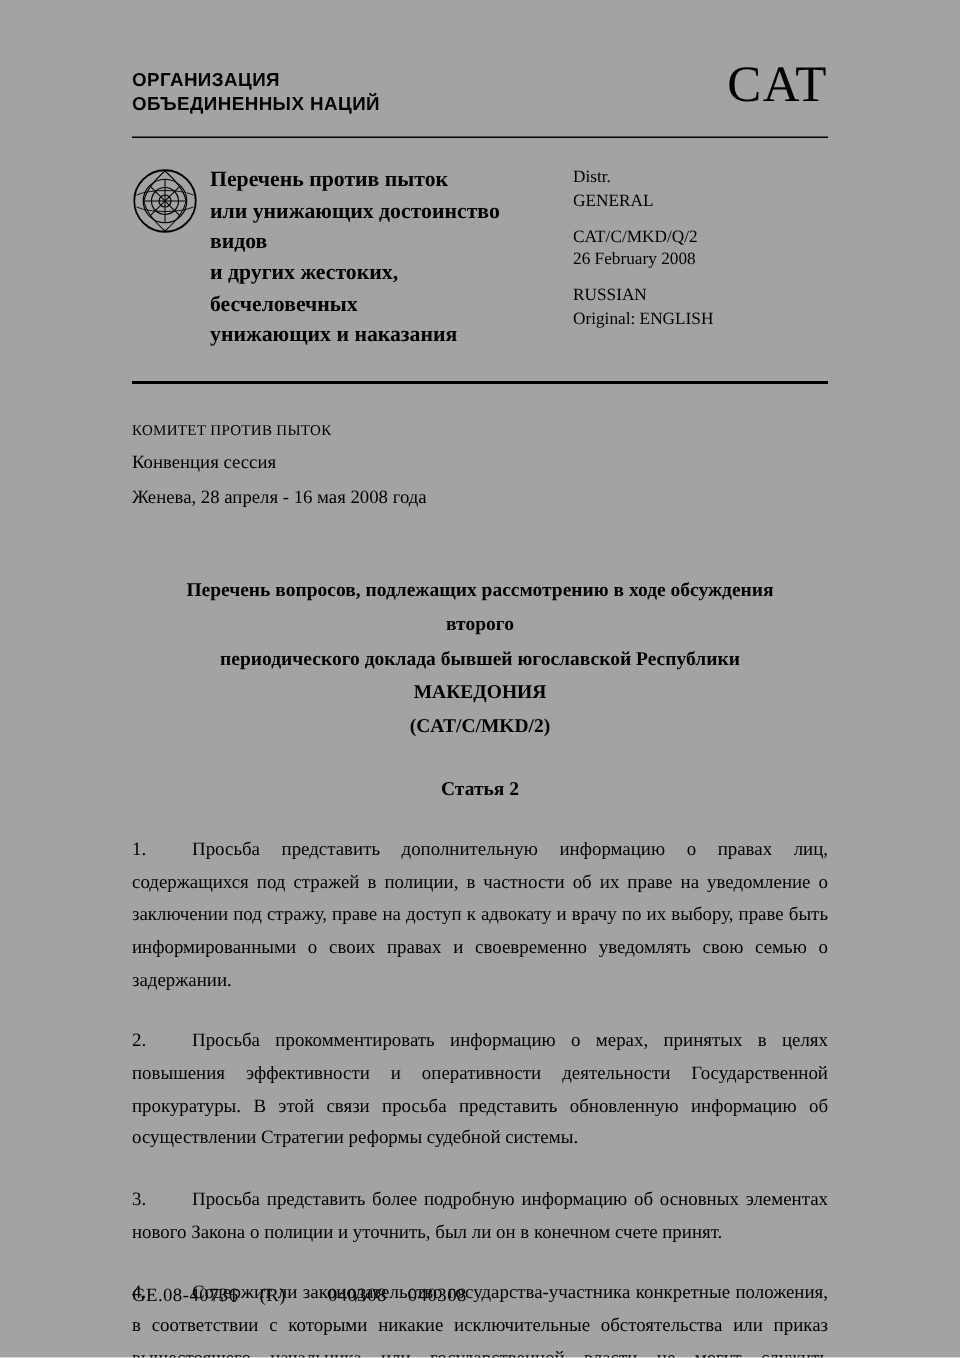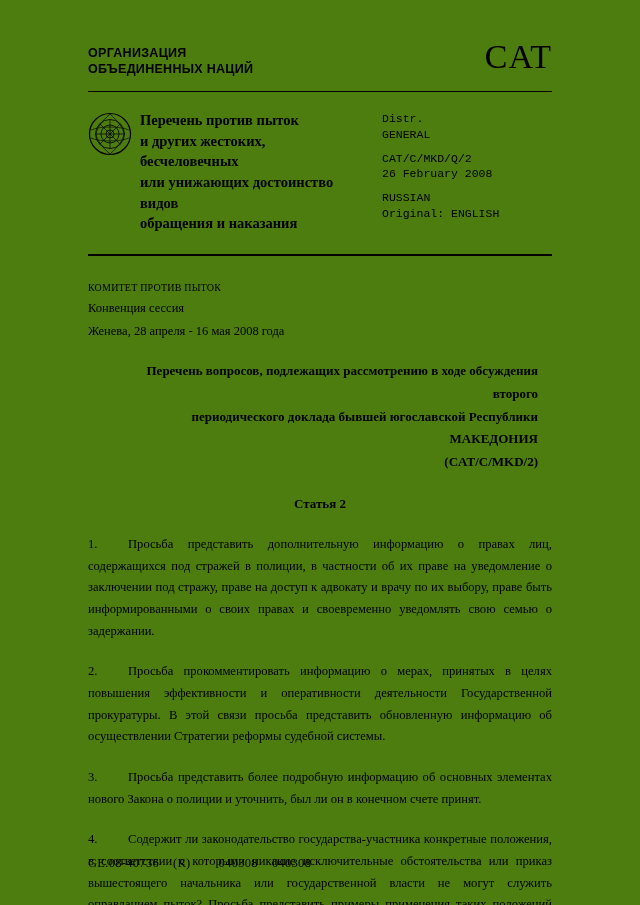--- a/index.html
+++ b/index.html
@@ -13,21 +13,21 @@
     font-family: "Liberation Serif", serif;
     color: #000;
     position: relative;
     overflow: hidden;
   }
   .page {
     position: absolute;
     left: 0; top: 0;
     width: 640px;
     height: 905px;
-    background: #4d7c0f;
+    background: #a3a3a3;
   }
   .content {
     position: absolute;
     left: 88px;
     top: 40px;
     width: 464px;
   }
 
   
   .masthead {
@@ -79,21 +79,21 @@
     flex: 1 1 auto;
     font-family: "Liberation Serif", serif;
     font-size: 14.5px;
     font-weight: bold;
     line-height: 1.42;
     padding-right: 14px;
     padding-top: 2px;
   }
   .distr {
     flex: 0 0 170px;
-    font-family: Liberation Mono, monospace;
+    font-family: Liberation Serif, serif;
     font-size: 11.5px;
     line-height: 1.33;
     padding-top: 3px;
     margin-left: 27px;
   }
   .distr .grp { margin-bottom: 9px; }
   .distr .grp:last-child { margin-bottom: 0; }
 
   .header-rule-wrap { margin-top: 20px; }
 
@@ -101,22 +101,22 @@
   .committee {
     margin-top: 22px;
     font-family: "Liberation Serif", serif;
     font-size: 12.5px;
     line-height: 1.9;
   }
   .committee .line1 { font-size: 10px; letter-spacing: 0.2px; }
 
   
   .main-title {
-    margin-top: 16px;
-    text-align: right;
+    margin-top: 38px;
+    text-align: center;
     font-size: 13px;
     font-weight: bold;
     line-height: 1.75;
     padding: 0 14px;
   }
   .article {
     margin-top: 22px;
     text-align: center;
     font-size: 13px;
     font-weight: bold;
@@ -175,23 +175,23 @@
           <line x1="11.7" y1="11.7" x2="32.3" y2="32.3" stroke="#000" stroke-width="0.7"></line>
           <line x1="32.3" y1="11.7" x2="11.7" y2="32.3" stroke="#000" stroke-width="0.7"></line>
           <path d="M22 2 C13 10 9 16 8 22 C9 28 13 34 22 42 C31 34 35 28 36 22 C35 16 31 10 22 2 Z" fill="none" stroke="#000" stroke-width="0.7"></path>
           <path d="M3 18 C12 14 32 14 41 18" fill="none" stroke="#000" stroke-width="0.6"></path>
           <path d="M3 26 C12 30 32 30 41 26" fill="none" stroke="#000" stroke-width="0.6"></path>
         </svg>
       </div>
 
       <div class="conv-title">
         <div>Перечень против пыток</div>
+        <div>или унижающих достоинство видов</div>
         <div>и других жестоких, бесчеловечных</div>
-        <div>или унижающих достоинство видов</div>
-        <div>обращения и наказания</div>
+        <div>унижающих и наказания</div>
       </div>
 
       <div class="distr">
         <div class="grp">
           <div>Distr.</div>
           <div>GENERAL</div>
         </div>
         <div class="grp">
           <div>CAT/C/MKD/Q/2</div>
           <div>26 February 2008</div>

